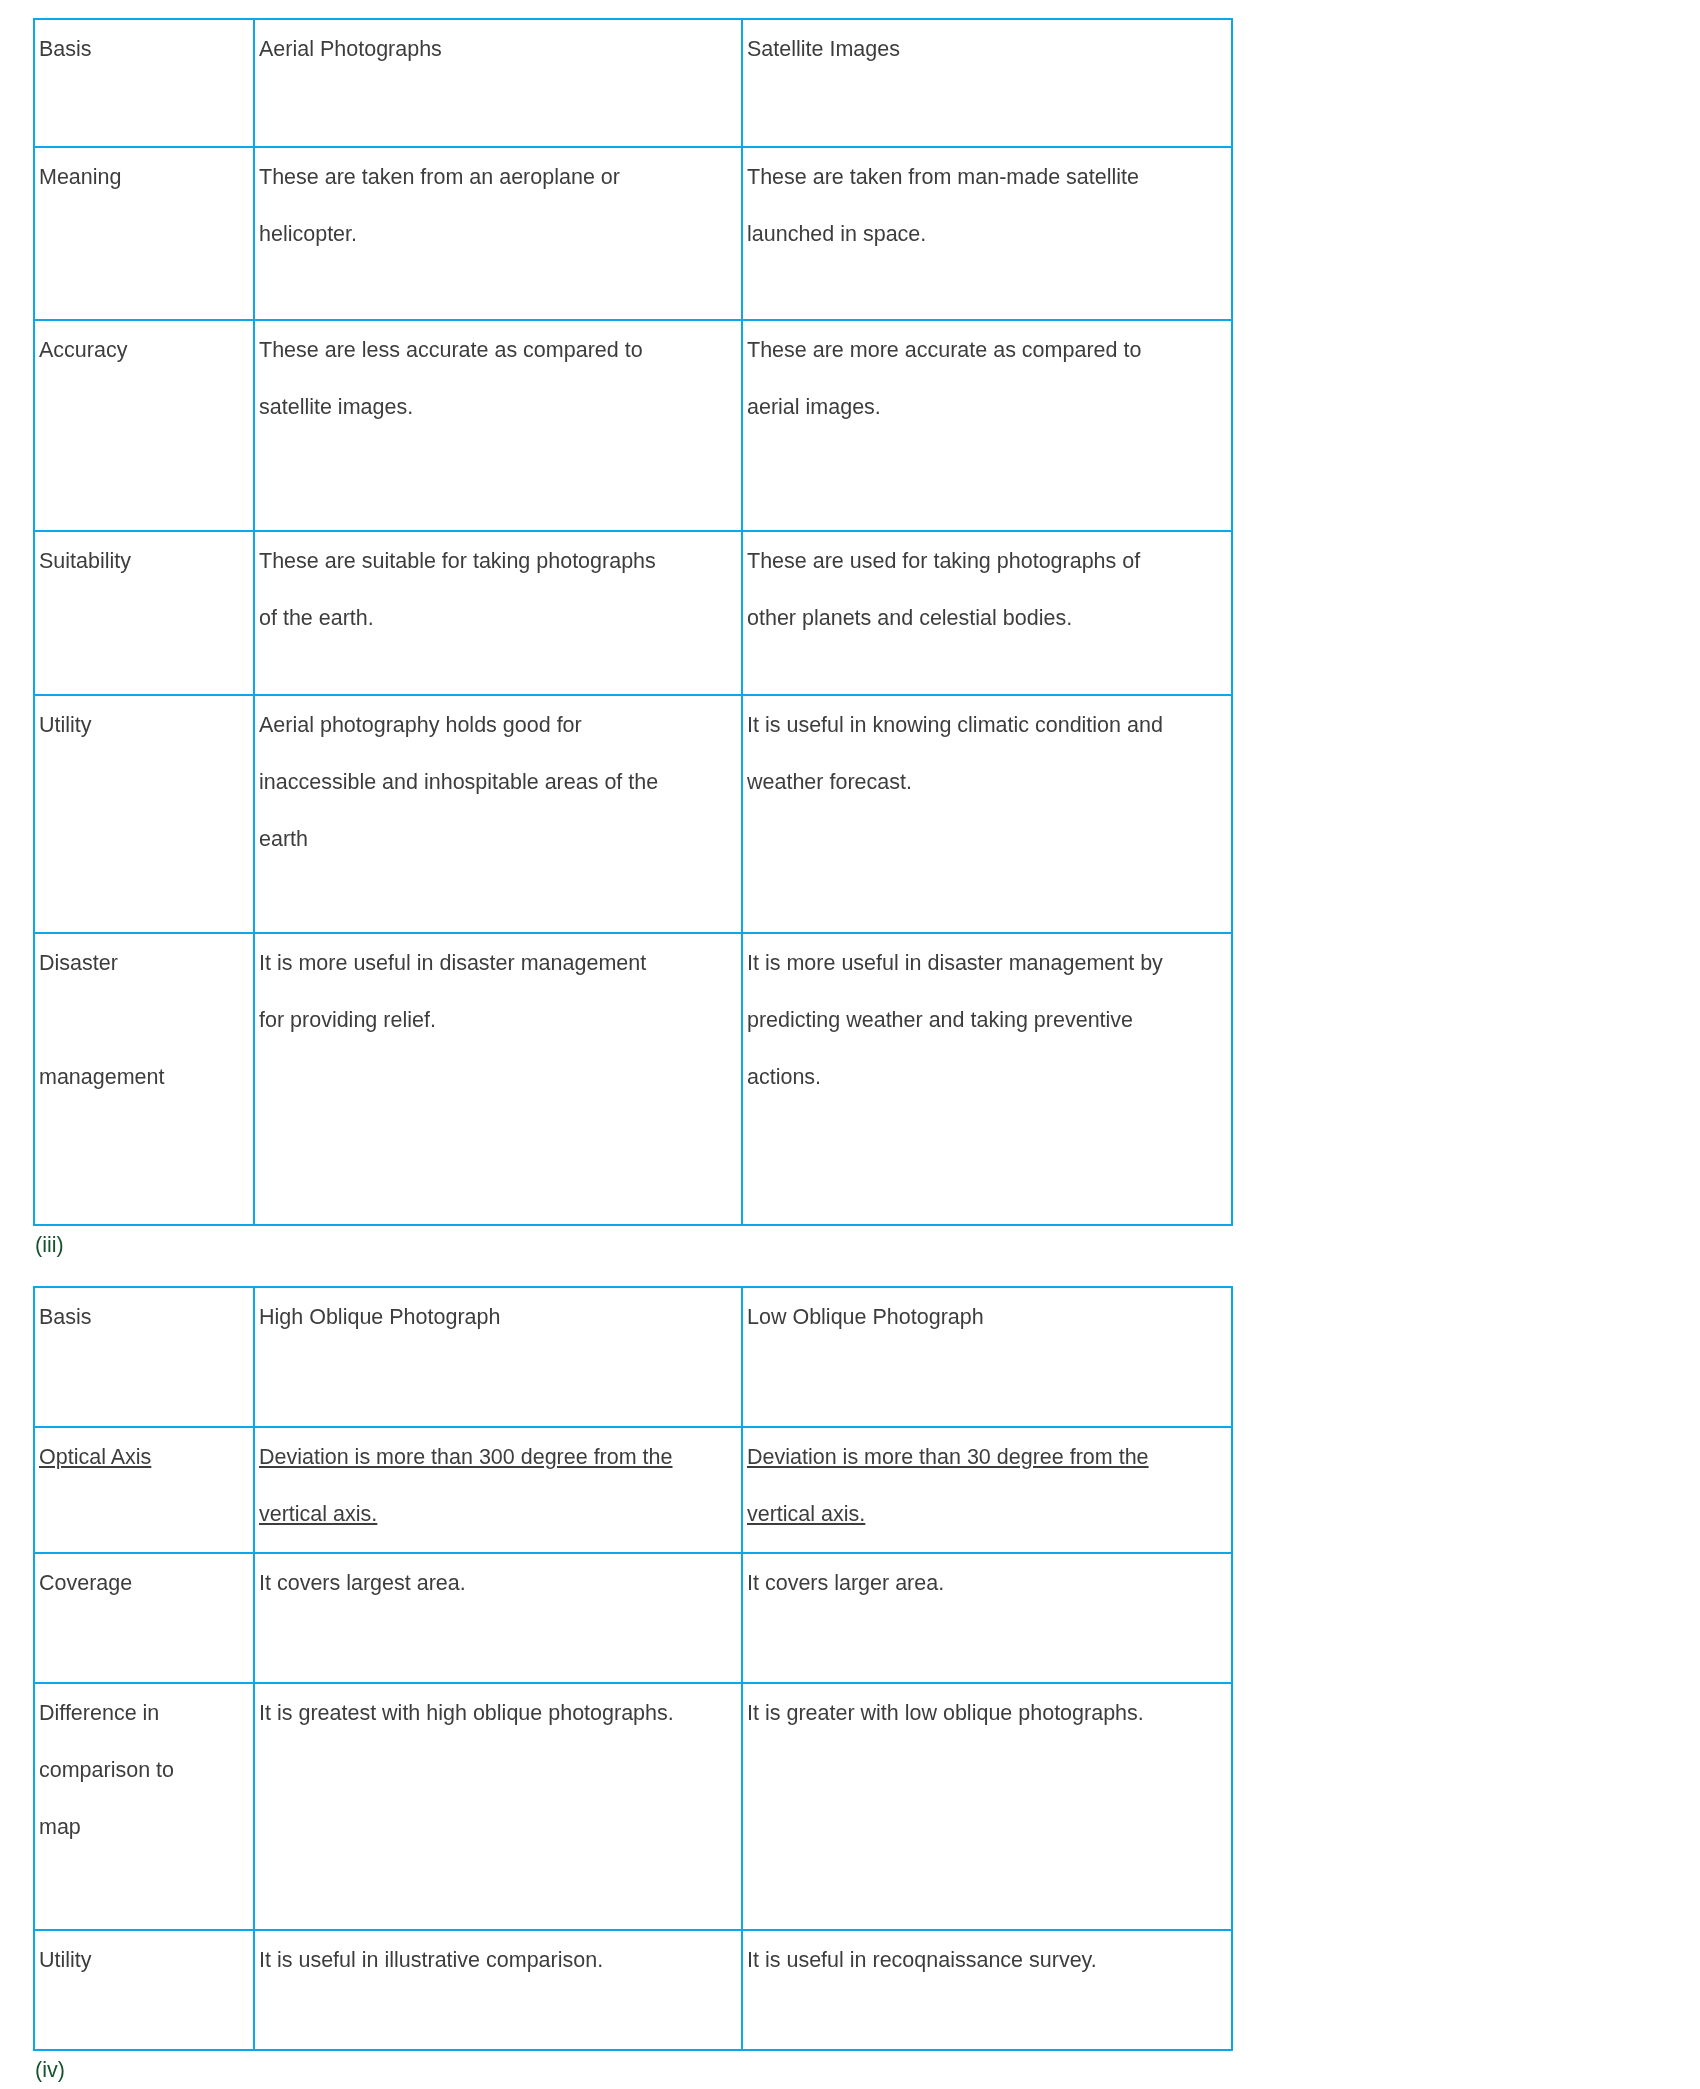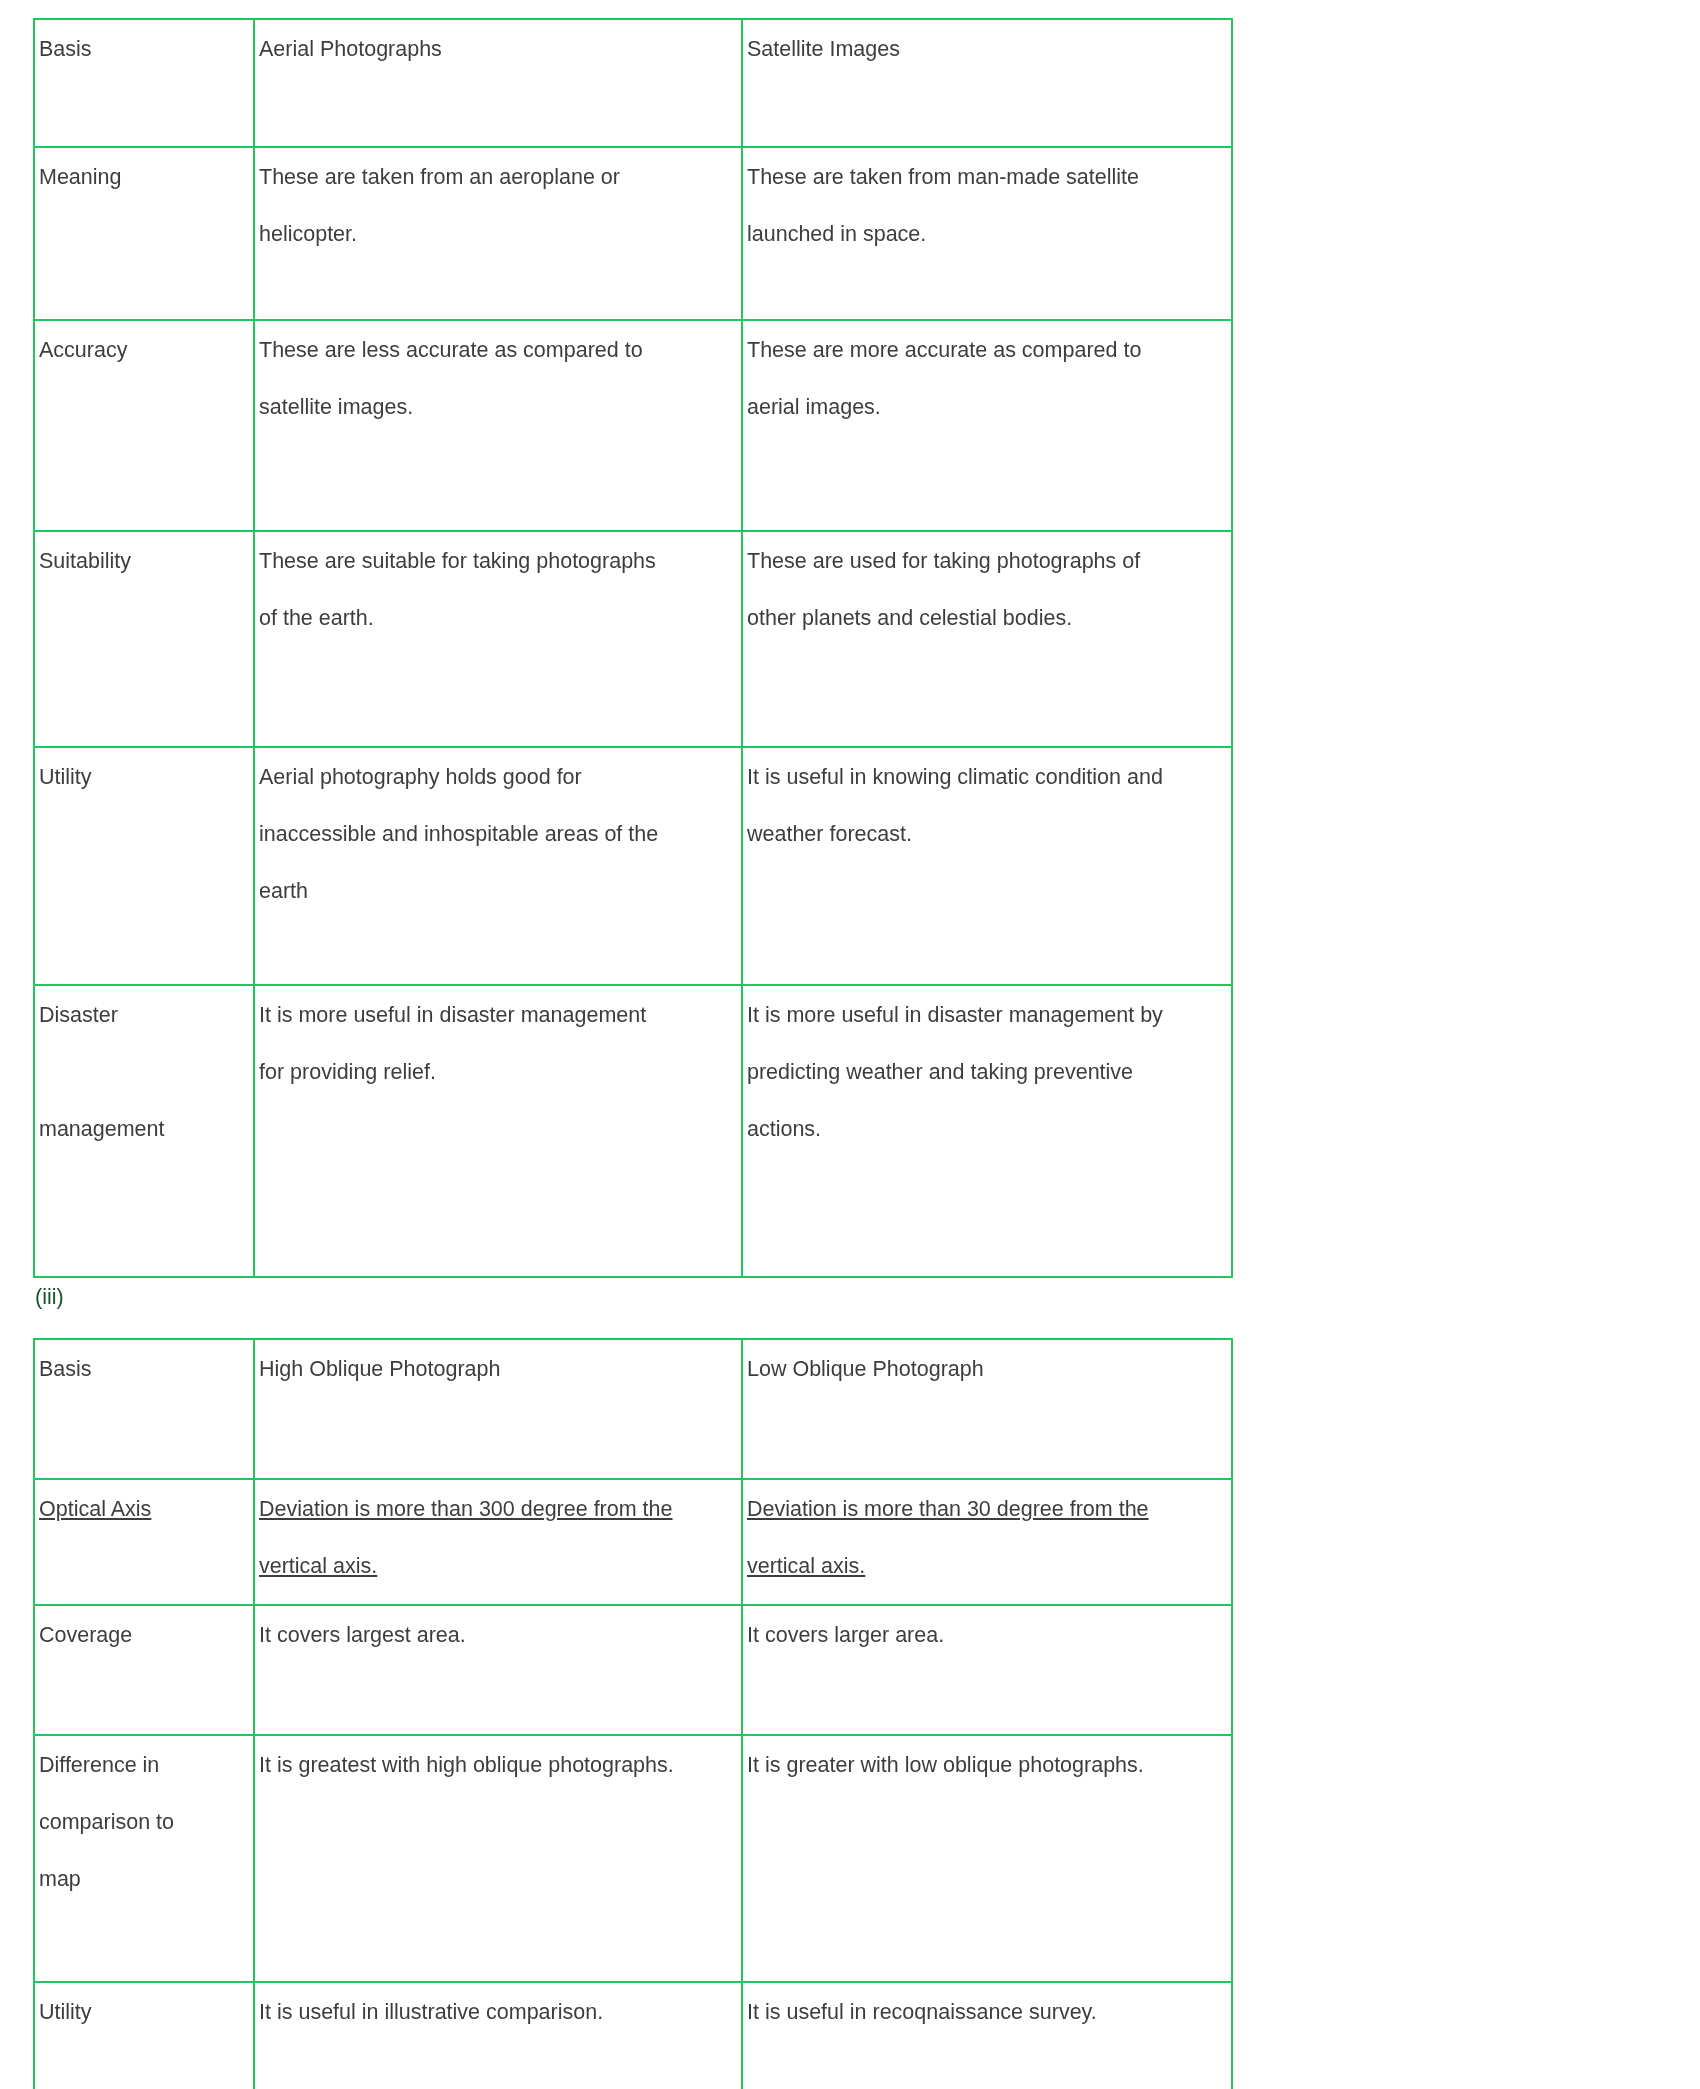--- a/index.html
+++ b/index.html
@@ -19,33 +19,33 @@
   }
   table.cmp-table {
     border-collapse: collapse;
     table-layout: fixed;
     width: 1198px;
   }
   table.cmp-table col.c1 { width: 220px; }
   table.cmp-table col.c2 { width: 488px; }
   table.cmp-table col.c3 { width: 490px; }
   table.cmp-table td {
-    border: 2px solid #22c55e;
+    border: 2px solid #0ea5e9;
     vertical-align: top;
     padding: 1px 4px 0 4px;
     font-size: 21.5px;
     line-height: 57px;
     white-space: pre-line;
     overflow: hidden;
   }
   
   tr.h-t1-header     { height: 128px; }
   tr.h-t1-meaning    { height: 173px; }
   tr.h-t1-accuracy   { height: 211px; }
-  tr.h-t1-suitability{ height: 216px; }
+  tr.h-t1-suitability{ height: 164px; }
   tr.h-t1-utility    { height: 238px; }
   tr.h-t1-disaster   { height: 292px; margin-top: 41px; }
   
   tr.h-t2-header     { height: 140px; }
   tr.h-t2-optical    { height: 126px; text-decoration: underline; }
   tr.h-t2-coverage   { height: 130px; }
   tr.h-t2-difference { height: 247px; }
   tr.h-t2-utility    { height: 120px; }
 
   .marker {

